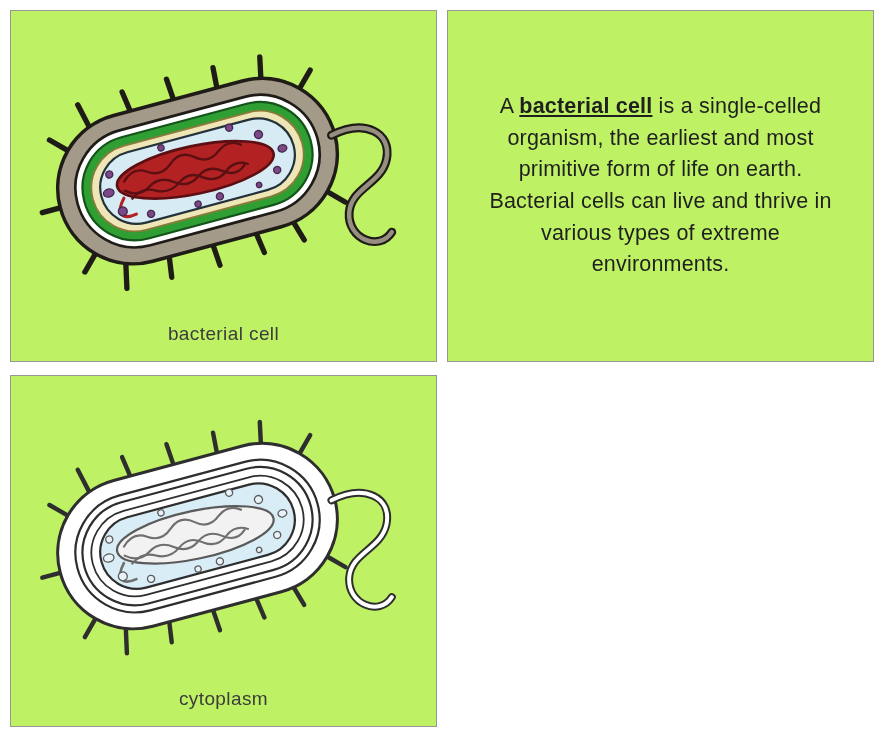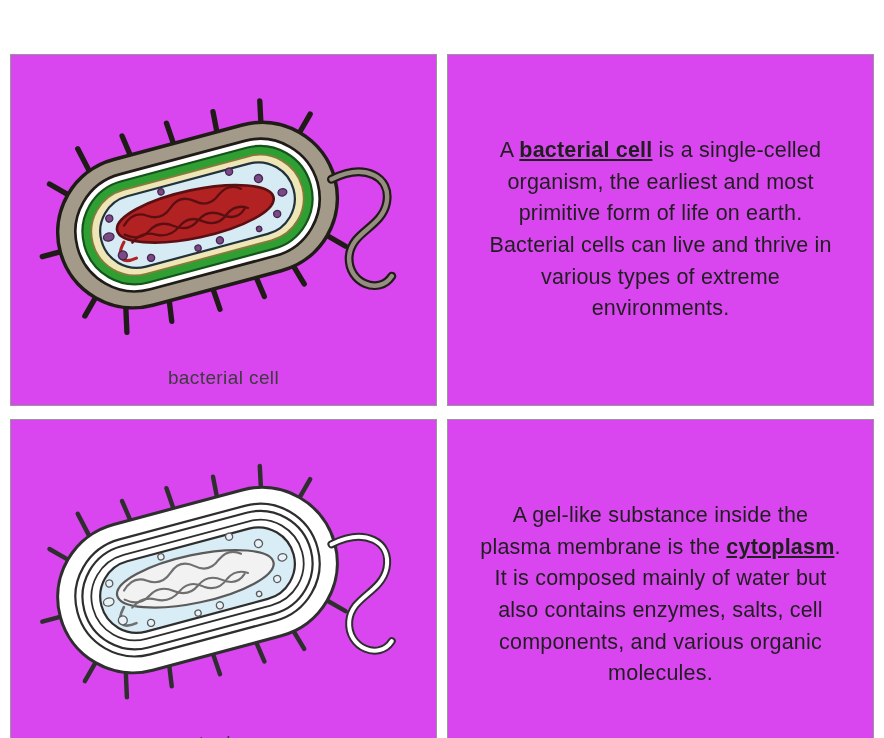--- a/index.html
+++ b/index.html
@@ -8,23 +8,22 @@
 
   .page {
     position: relative;
     width: 884px;
     height: 738px;
     background: #ffffff;
   }
 
   .card {
     position: absolute;
-    background: #d946ef;
+    background: #bef264;
     border: 1px solid var(--card-border, #979797);
-    margin-top: 44px;
   }
   .card-tl { left: 10px; top: 10px;  width: 427px; height: 352px; }
   .card-tr { left: 447px; top: 10px; width: 427px; height: 352px; }
   .card-bl { left: 10px; top: 375px; width: 427px; height: 352px; }
   .card-br { left: 447px; top: 375px; width: 427px; height: 352px; }
 
   .picture-card { display: flex; flex-direction: column; align-items: center; }
   .illustration { margin-top: 8px; }
 
   .caption {
@@ -195,19 +194,14 @@
         </g>
       </g>
       <g>
         <path class="b-flag-outer" d="M336 131 C374 112 404 128 398 158 C392 186 358 190 356 218 C354 248 390 262 404 240"></path>
         <path class="b-flag-inner" d="M336 131 C374 112 404 128 398 158 C392 186 358 190 356 218 C354 248 390 262 404 240"></path>
       </g>
     </svg>
     <div class="caption">cytoplasm</div>
   </div>
 
-  <div class="card card-br text-card">
-    <p class="description">
-      <span>A gel-like substance inside the plasma membrane is the </span><strong class="term">cytoplasm</strong><span>. It is composed mainly of water but also contains enzymes, salts, cell components, and various organic molecules.</span>
-    </p>
-  </div>
 
 </div>
 
 </body></html>

